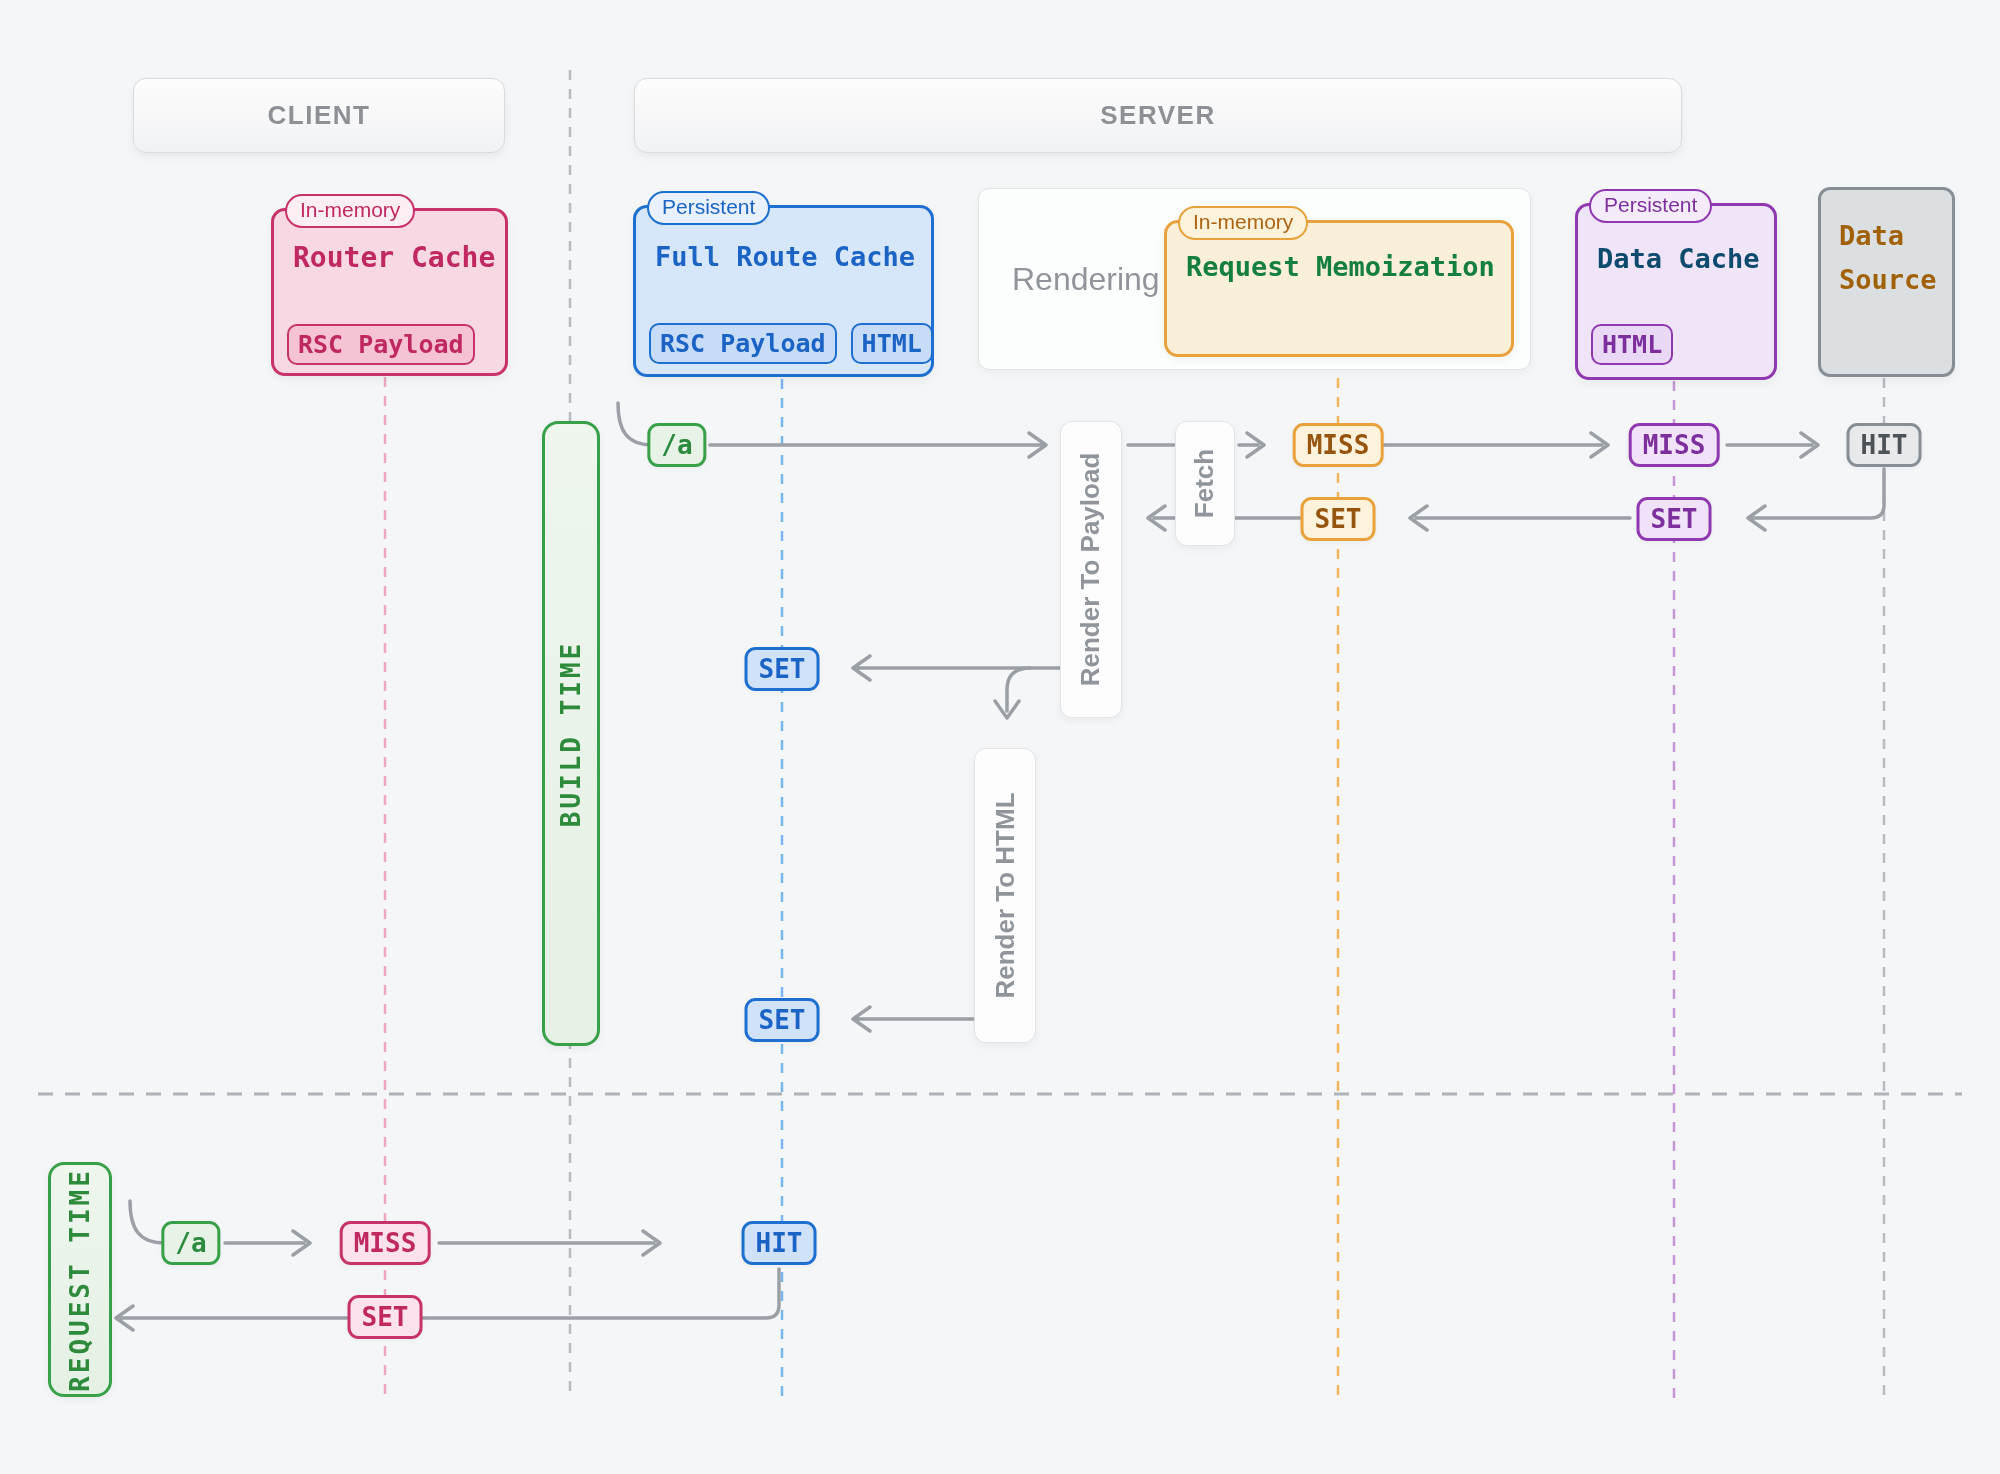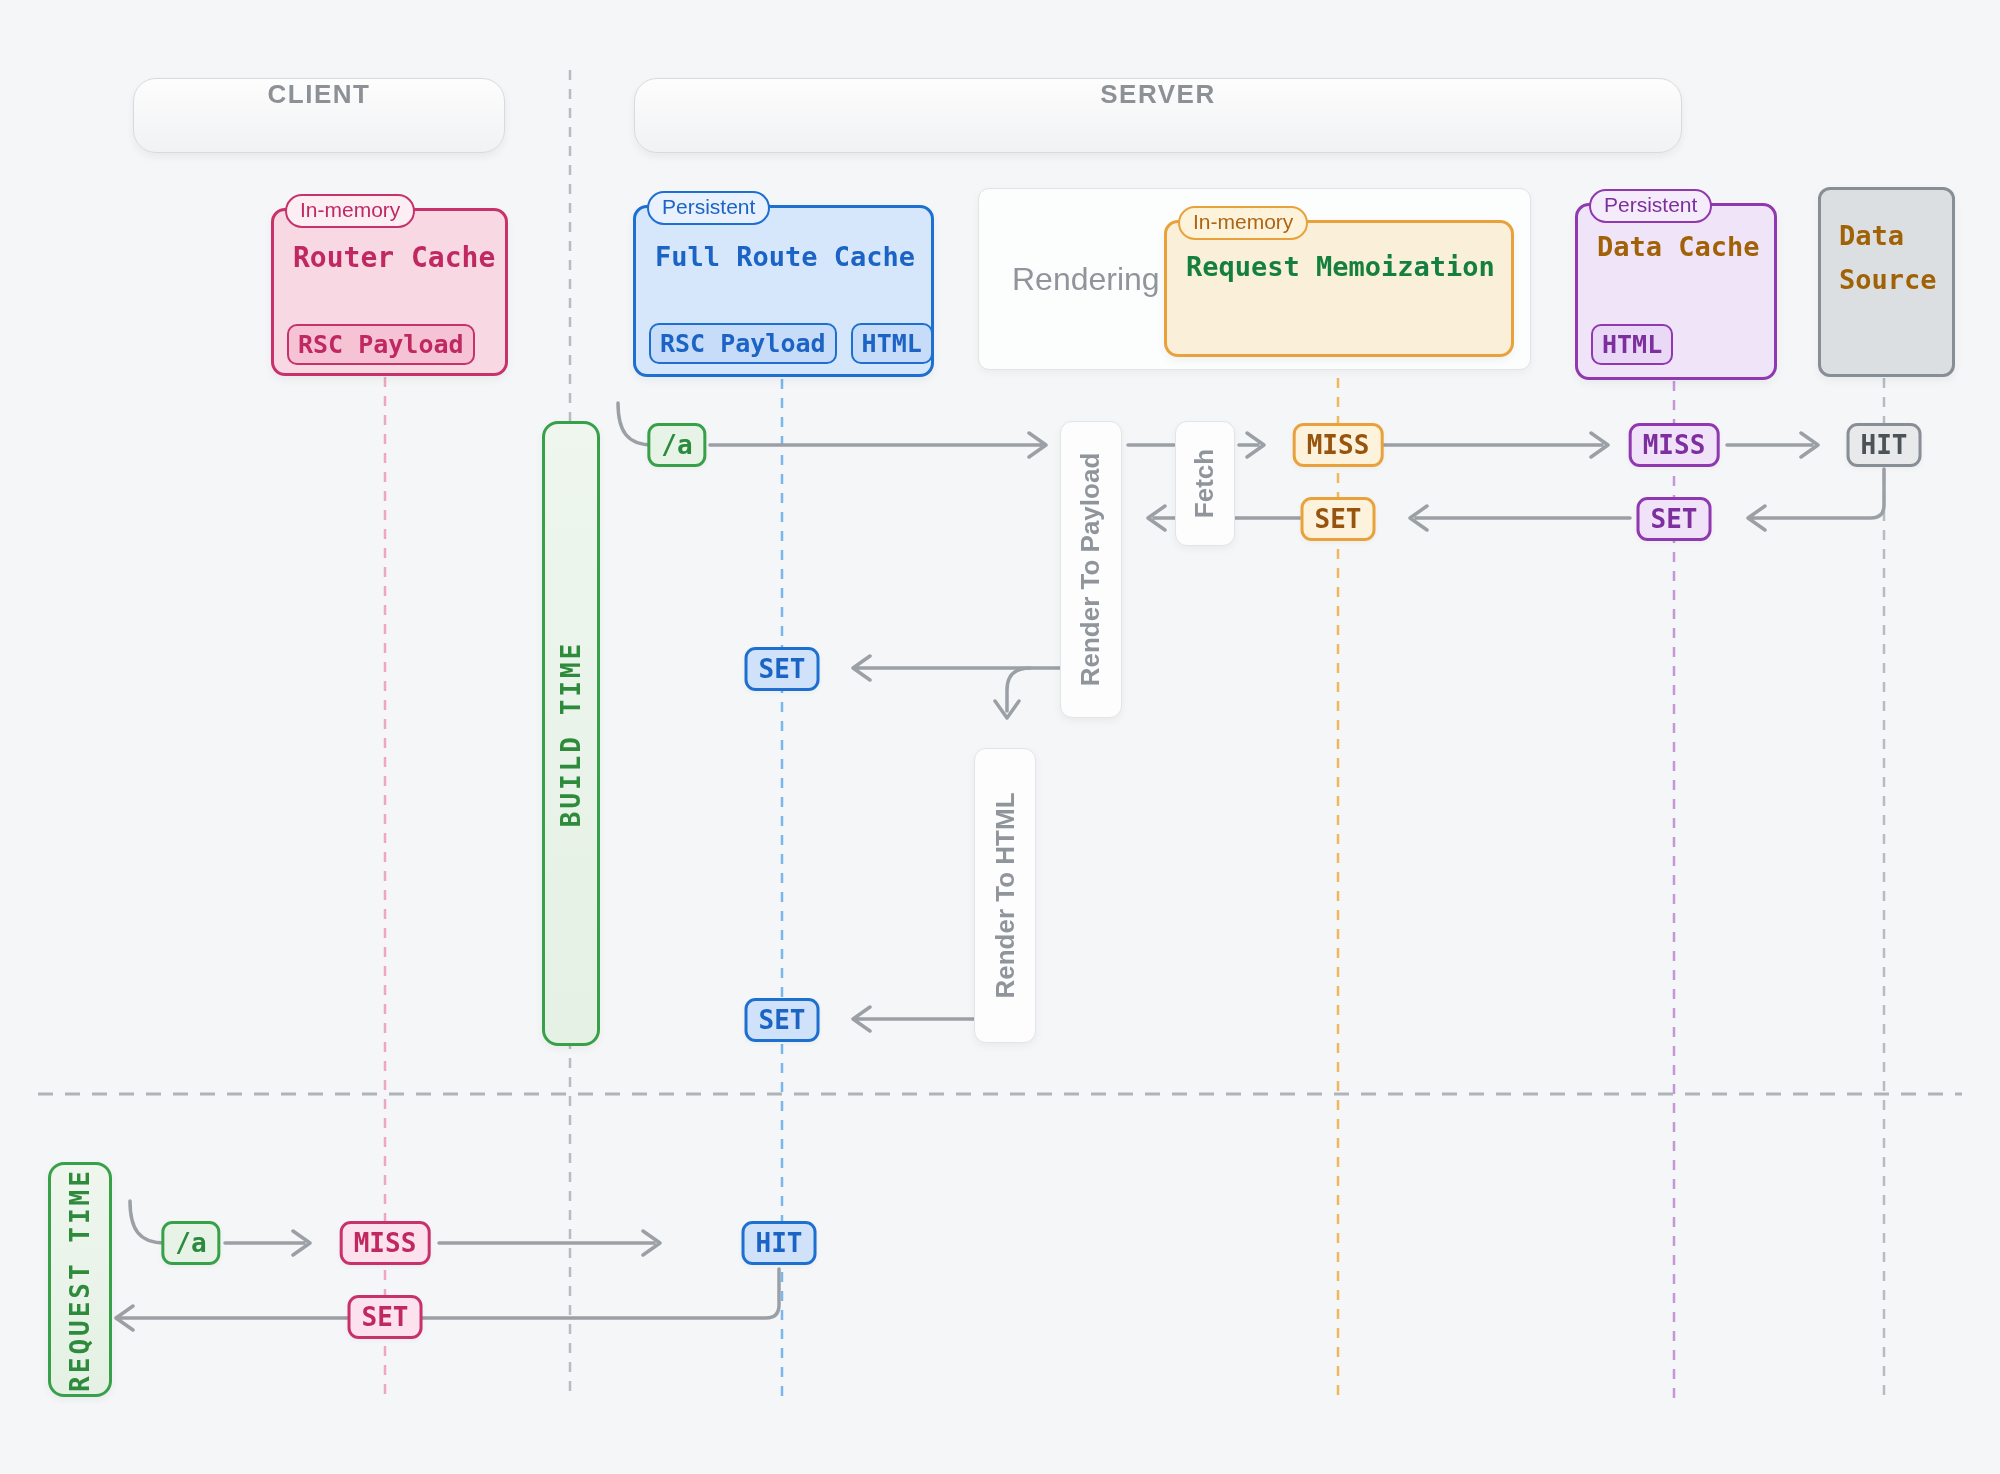--- a/index.html
+++ b/index.html
@@ -6,23 +6,23 @@
   html,body { background:#eceef0; }
   .canvas {
     position:relative; width:2000px; height:1474px;
     background:#f5f6f7; overflow:hidden;
     font-family:"Liberation Sans", sans-serif;
   }
   svg.wires { position:absolute; left:0; top:0; z-index:1; }
 
   
   .lane-header {
-    position:absolute; z-index:2; display:flex; align-items:flex-start; justify-content:center;
+    position:absolute; z-index:2; display:flex; align-items:center; justify-content:center;
     background:linear-gradient(180deg,#fdfdfd,#f1f2f4);
-    border:1.5px solid #d8dadc; border-radius:23px;
+    border:1.5px solid #d8dadc; border-radius:13px;
     box-shadow:0 4px 9px rgba(0,0,0,.055);
     color:#8d9196; font-weight:bold; font-size:26px; letter-spacing:1.5px;
   }
 
   
   .group { position:absolute; z-index:2; border-radius:14px; border:3px solid; box-shadow:0 4px 10px rgba(0,0,0,.05); }
   .group .tag {
     position:absolute; top:-17px; left:11px; z-index:4;
     font-size:21px; font-weight:500; padding:2px 13px 4px 13px;
     border:2.5px solid; border-radius:17px; white-space:nowrap;
@@ -47,21 +47,21 @@
   .blue .title { color:#1b63c4; }
   .blue .tag   { color:#1b63c4; background:#e8f1fd; border-color:#1d6fd0; }
   .blue .chip  { color:#1b63c4; background:#c6dcf9; border-color:#1d6fd0; }
 
   .orange { border-color:#e9a23b; background:#faf0da; }
   .orange .title { color:#15803d; }
   .orange .tag   { color:#ad6414; background:#fdf3da; border-color:#e9a23b; }
   .orange .chip  { color:#96540e; background:#fbeccb; border-color:#e9a23b; }
 
   .purple { border-color:#9038b0; background:#f0e4f9; }
-  .purple .title { color:#a16207; }
+  .purple .title { color:#0c4a6e;margin-top:12px; }
   .purple .tag   { color:#7d2f9e; background:#f5ecfb; border-color:#9038b0; }
   .purple .chip  { color:#7d2f9e; background:#e9d8f6; border-color:#9038b0; }
 
   .grayn  { border-color:#878e95; background:#dcdfe2; }
   .grayn .title { color:#a16207; }
 
   
   .panel {
     position:absolute; z-index:2; background:#fcfdfd;
     border:1.5px solid #e1e3e5; border-radius:11px;

